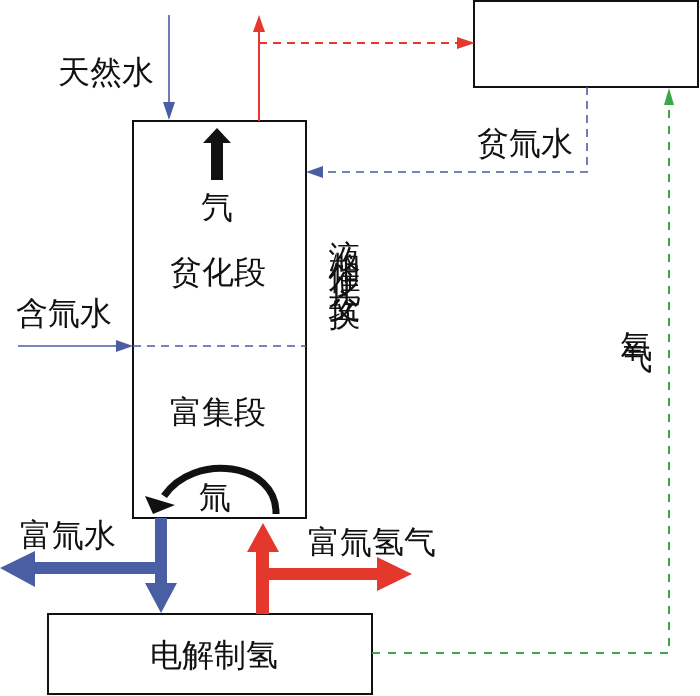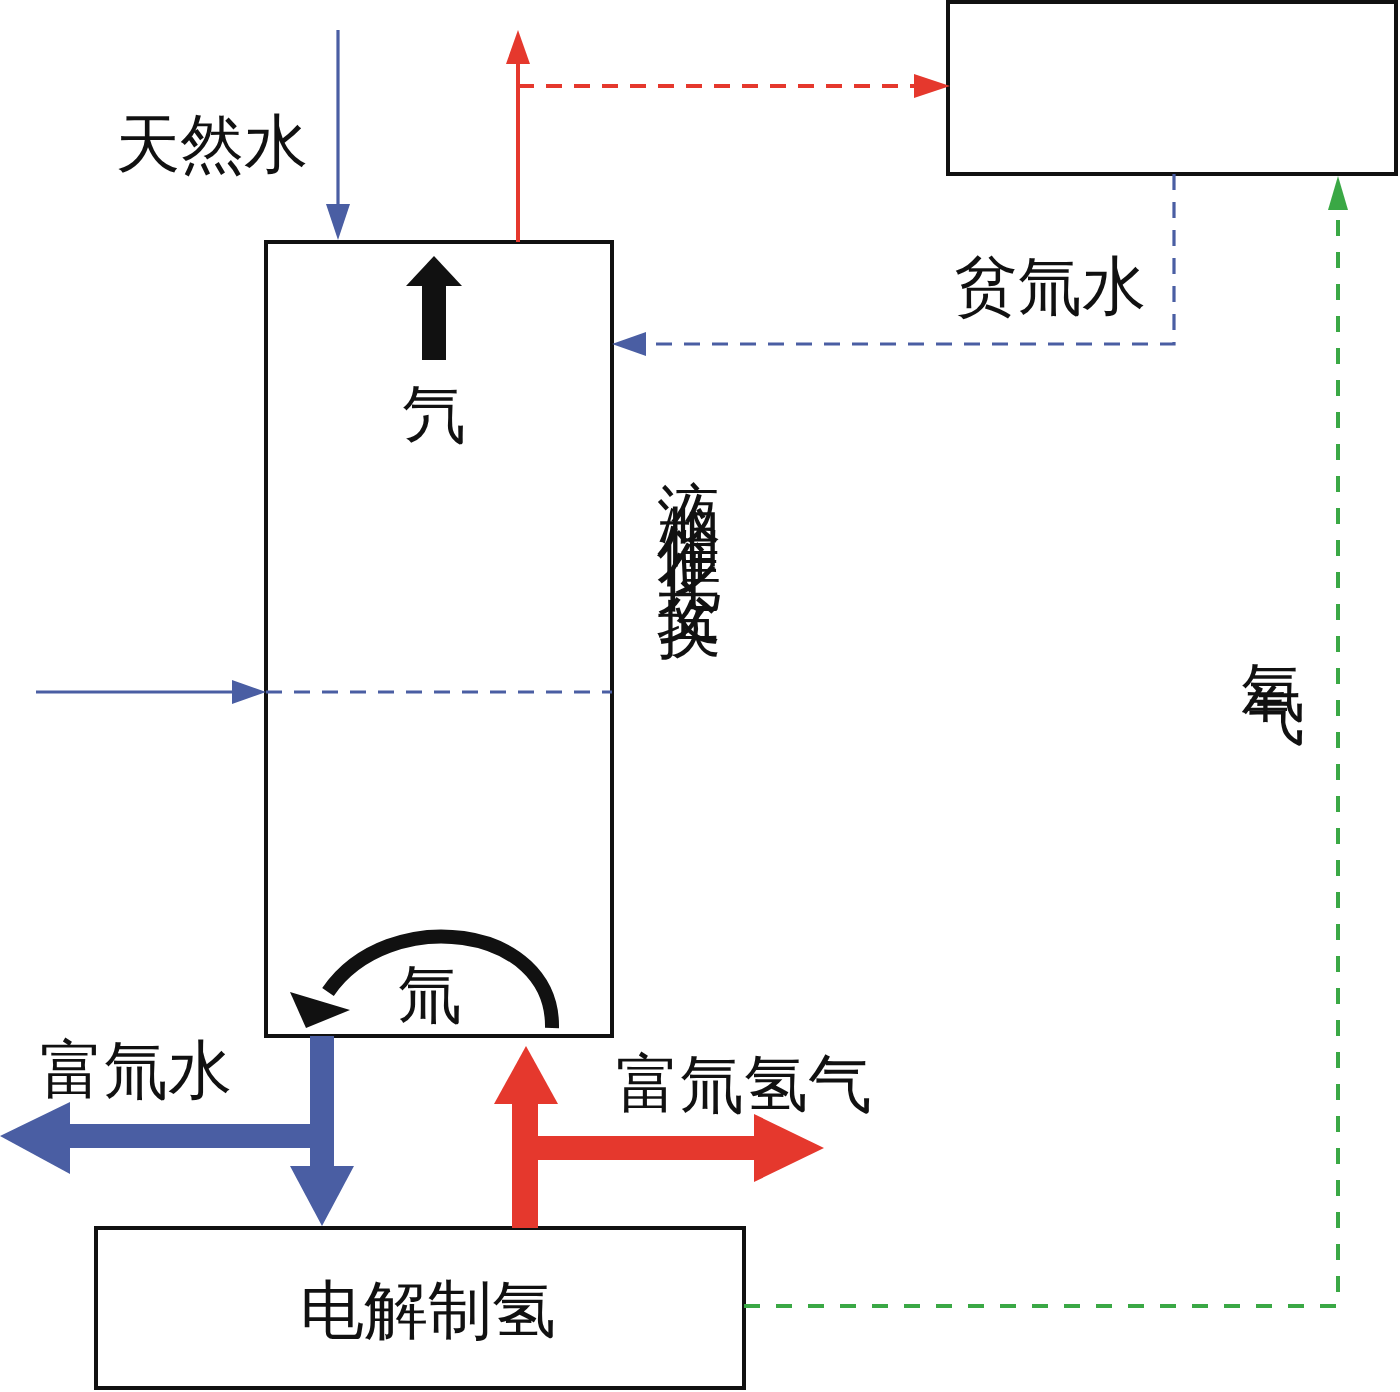--- a/index.html
+++ b/index.html
@@ -100,19 +100,22 @@
       <rect class="fill-red" x="256" y="551" width="13" height="63"></rect>
       <polygon class="fill-red" points="247,552 279,552 263,523"></polygon>
       <rect class="fill-red" x="256" y="568" width="122" height="12"></rect>
       <polygon class="fill-red" points="377,557 377,591 412,574"></polygon>
     </g>
   </svg>
 
   <div class="lbl" style="left:58px; top:56px;">天然水</div>
   <div class="lbl" style="left:477px; top:127px;text-align:center;">贫氚水</div>
   <div class="lbl" style="left:201px; top:191px;">氕</div>
+  <div class="lbl" style="left:170px; top:256px;">贫化段</div>
+  <div class="lbl" style="left:16px; top:297px;">含氚水</div>
   <div class="lbl vert vert-lpce" style="left:329px; top:214px;">液相催化交换</div>
   <div class="lbl vert vert-oxy" style="left:621px; top:307px;">氧气</div>
+  <div class="lbl" style="left:170px; top:396px;">富集段</div>
   <div class="lbl" style="left:199px; top:481px;">氚</div>
   <div class="lbl" style="left:20px; top:519px;text-align:center;">富氚水</div>
   <div class="lbl" style="left:308px; top:526px;">富氚氢气</div>
   <div class="lbl" style="left:150px; top:639px;">电解制氢</div>
 </div>
 
 </body></html>

